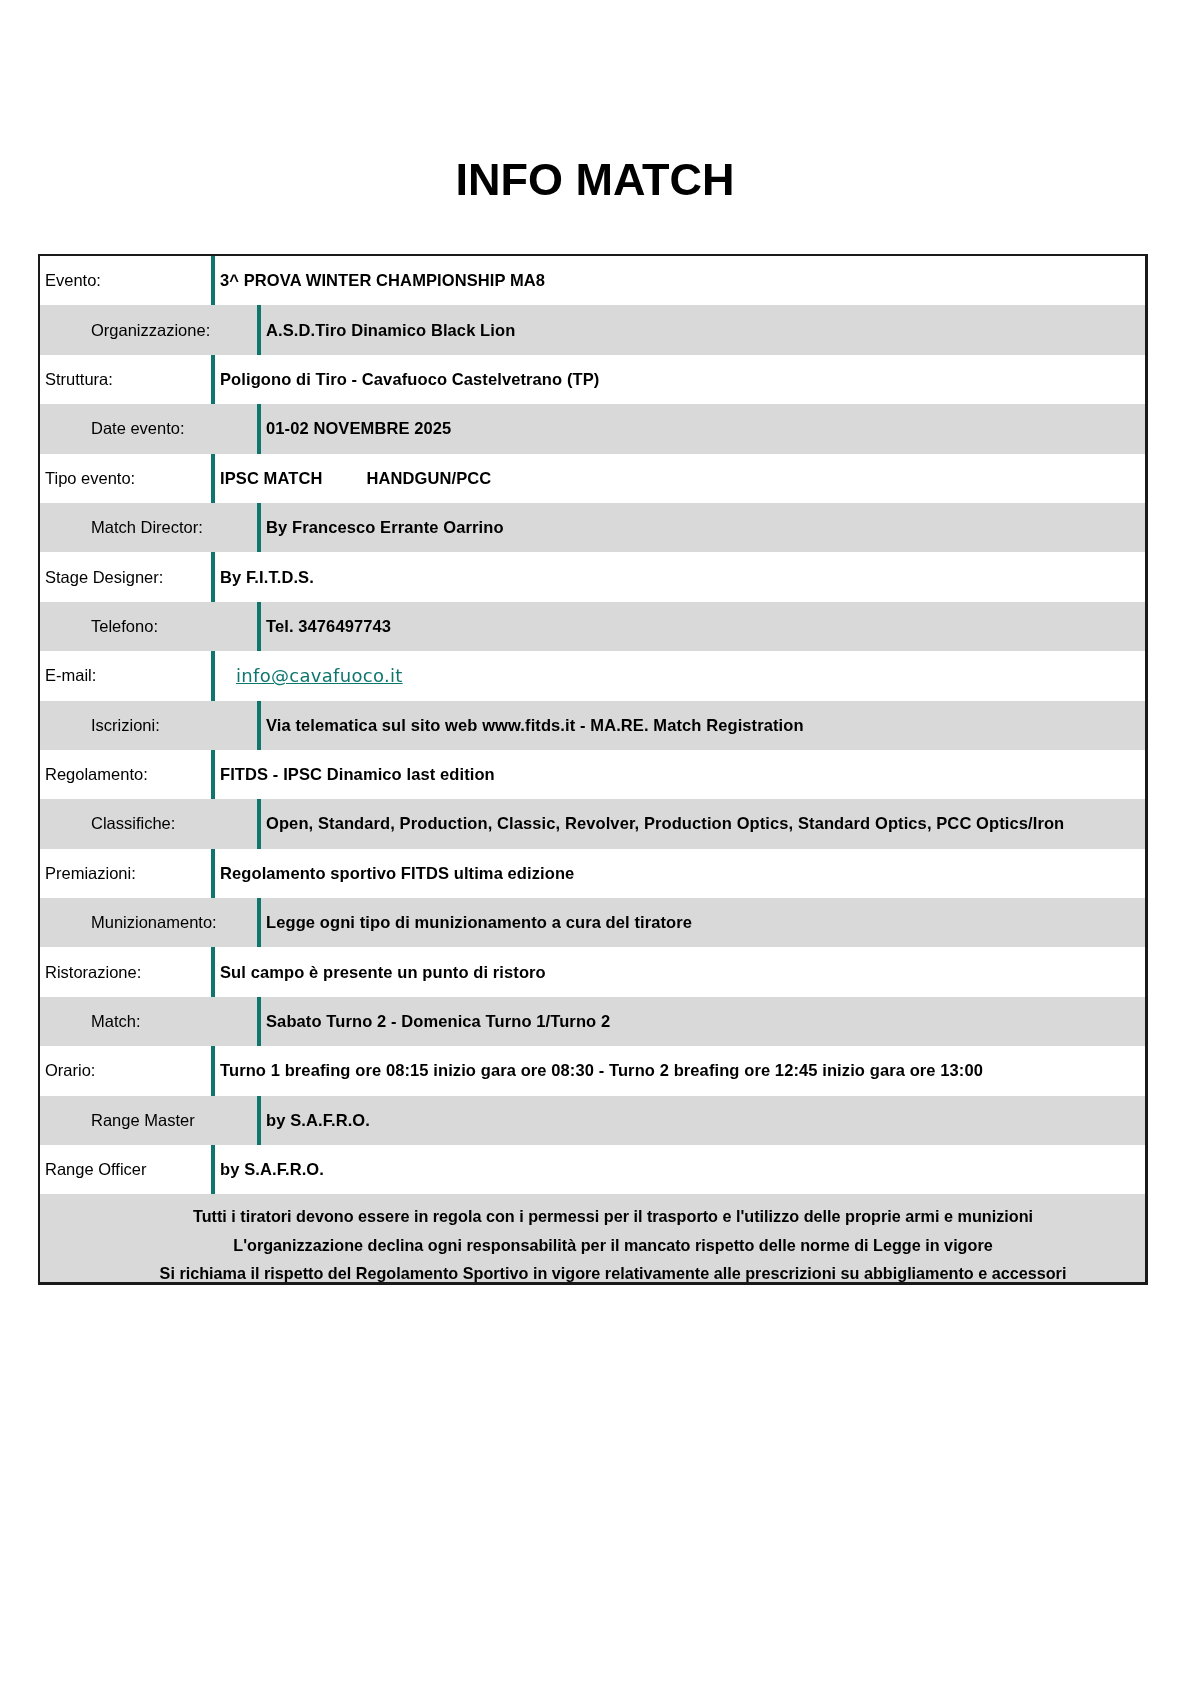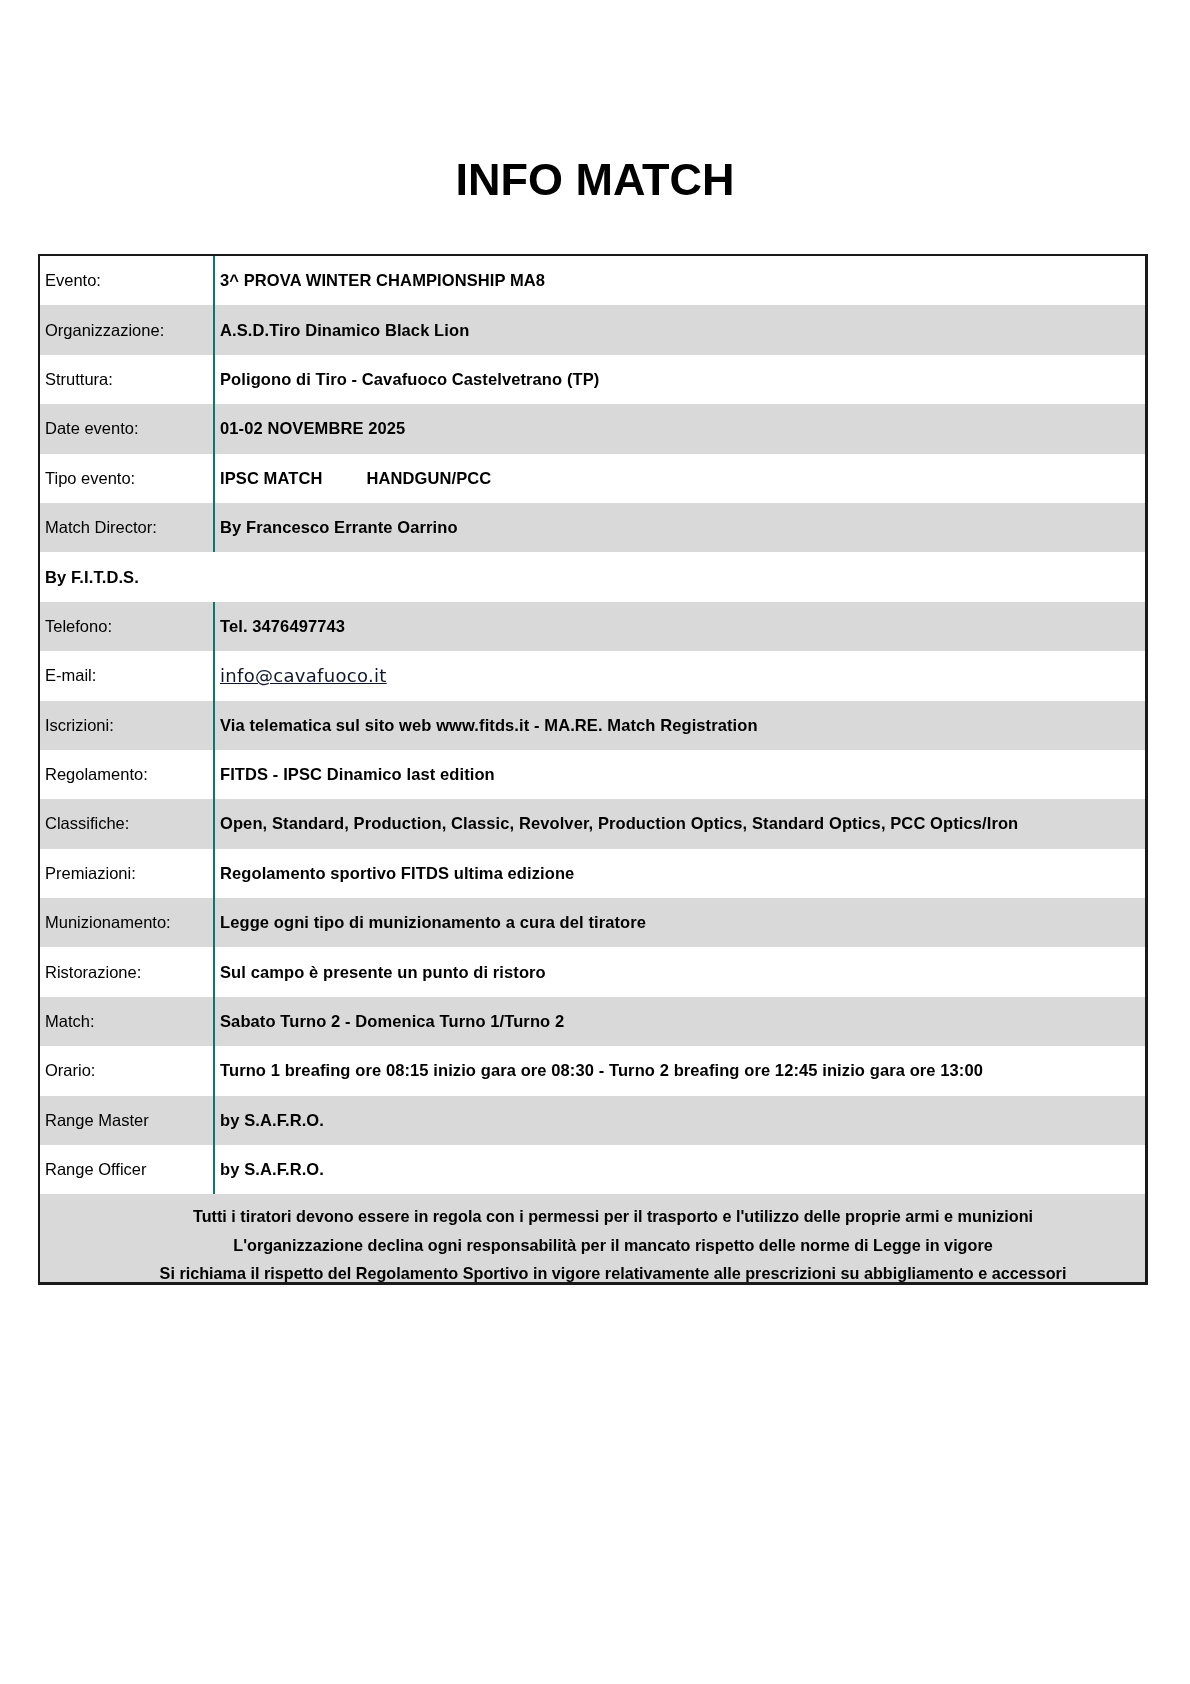--- a/index.html
+++ b/index.html
@@ -36,25 +36,25 @@
     border: 2px solid #1a1a1a;
     box-sizing: border-box;
     border-bottom-width: 3px;
     border-right-width: 3px;
   }
   .row {
     display: flex;
     height: 49.4px;
     align-items: stretch;
   }
-  .row.shaded { background: #d9d9d9; }
+  .row.shaded { background: #d9d9d9; padding-left: 46px; }
   .row .label-cell {
     width: 175px;
     flex: 0 0 175px;
-    border-right: 2px solid #0f766e;
+    border-right: 4px solid #0f766e;
     display: flex;
     align-items: center;
     padding-left: 5px;
     font-size: 16.5px;
     font-family: "Liberation Sans", sans-serif;
     box-sizing: border-box;
   }
   .row .value-cell {
     flex: 1;
     display: flex;
@@ -62,27 +62,28 @@
     padding-left: 5px;
     font-size: 16.5px;
     font-weight: bold;
     font-family: "Liberation Sans", sans-serif;
     white-space: pre;
     box-sizing: border-box;
     letter-spacing: 0.1px;
   }
   .value-cell .gap { display: inline-block; width: 44px; }
   .email-link {
-    color: #0f172a;
+    color: #0f766e;
     text-decoration: underline;
     font-weight: normal;
     font-family: "DejaVu Sans", sans-serif;
     font-size: 18px;
     letter-spacing: 0.3px;
     cursor: pointer;
+    margin-left: 16px;
   }
   .footer {
     background: #d9d9d9;
     height: 88px;
     padding-top: 8px;
     box-sizing: border-box;
     text-align: center;
     padding-left: 41px;
   }
   .footer-line {
@@ -126,20 +127,21 @@
       <span>IPSC MATCH</span><span class="gap"></span><span>HANDGUN/PCC</span>
     </div>
   </div>
 
   <div class="row shaded">
     <div class="label-cell">Match Director:</div>
     <div class="value-cell">By Francesco Errante Oarrino</div>
   </div>
 
   <div class="row">
+    <div class="label-cell">Stage Designer:</div>
     <div class="value-cell">By F.I.T.D.S.</div>
   </div>
 
   <div class="row shaded">
     <div class="label-cell">Telefono:</div>
     <div class="value-cell">Tel. 3476497743</div>
   </div>
 
   <div class="row">
     <div class="label-cell">E-mail:</div>

